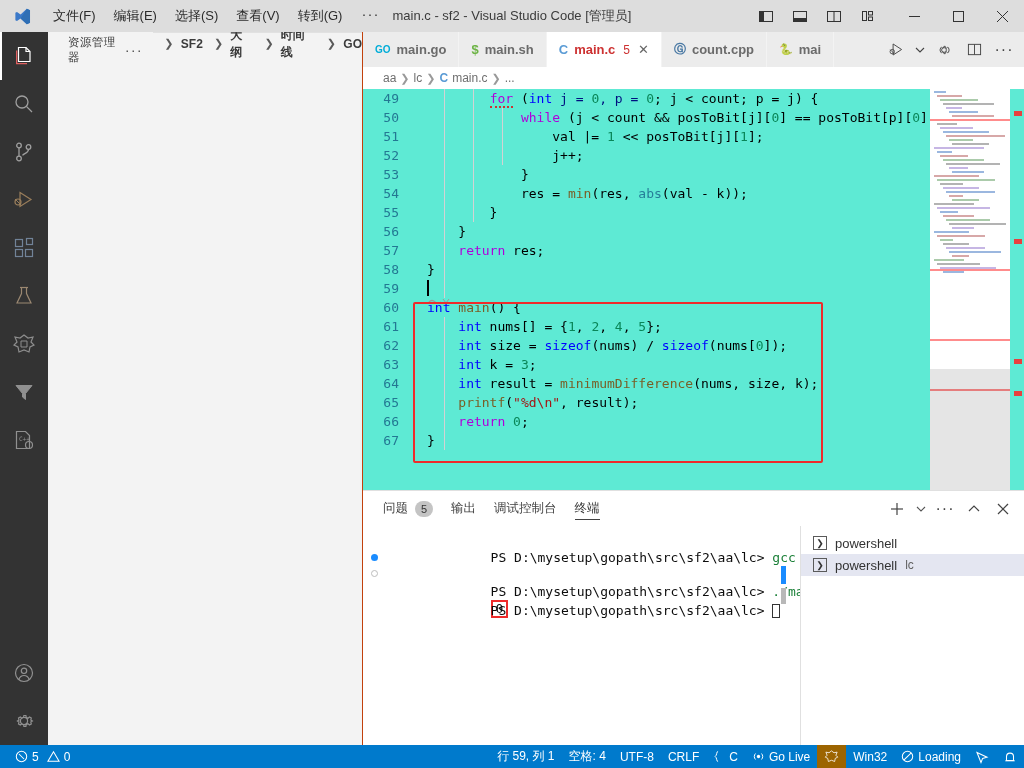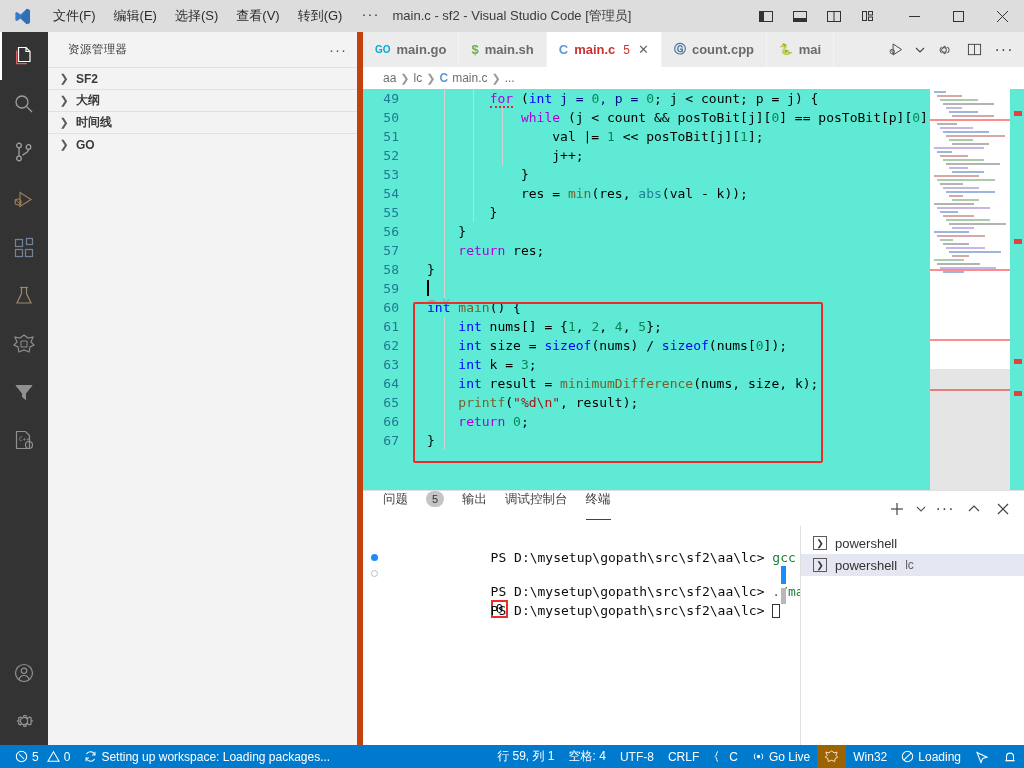--- a/index.html
+++ b/index.html
@@ -50,21 +50,21 @@
   }
   .ab-item.active { opacity: 1; background: #333; }
   .ab-item.active:before {
     content: ""; position: absolute; left: 0; top: 0; bottom: 0; width: 2px; background: #ffffff;
   }
   .ab-spacer { flex: 1 1 auto; }
 
   
   .sidebar {
     width: 315px; background: #f3f3f3; flex: 0 0 315px;
-    border-right: 6px solid #c2410c; display: flex; flex-direction: column;
+    border-right: 1px solid #c2410c; display: flex; flex-direction: row;
     color: #3b3b3b;
   }
   .sb-header {
     height: 35px; display: flex; align-items: center; justify-content: space-between;
     padding: 0 10px 0 20px; font-size: 11.5px; letter-spacing: .4px; color: #3b3b3b;
   }
   .sb-header-dots { font-size: 15px; color: #555; letter-spacing: 1px; }
   .sb-section {
     height: 22px; display: flex; align-items: center; gap: 4px;
     padding-left: 8px; font-size: 12px; font-weight: bold; color: #3b3b3b;
@@ -140,21 +140,21 @@
     position: absolute; border: 2px solid #ee2b2b; border-radius: 2px; pointer-events: none;
   }
   .caret { display:inline-block; width: 2px; height: 16px; background: #000; vertical-align: -3px; }
   .fold-widget { position: absolute; font-size: 10px; color:#999; }
 
   
   .panel { height: 255px; flex: 0 0 255px; background: #ffffff; border-top: 1px solid #e0e0e0; display: flex; flex-direction: column; }
   .panel-head { height: 35px; display: flex; align-items: center; padding-left: 20px; flex: 0 0 35px; }
   .ptab {
     font-size: 12.5px; color: #424242; margin-right: 18px; height: 35px; display: flex;
-    gap: 18px; position: relative;
+    align-items: center; gap: 7px; position: relative;
   }
   .ptab.active { color: #333; }
   .ptab.active:after {
     content: ""; position: absolute; left: 0; right: 0; bottom: 6px; height: 1px; background: #424242;
   }
   .pbadge {
     background: #c4c4c4; color: #333; border-radius: 9px; min-width: 18px; height: 16px;
     font-size: 11px; display: inline-flex; align-items: center; justify-content: center; padding: 0 5px;
   }
   .panel-actions { margin-left: auto; display: flex; align-items: center; padding-right: 8px; gap: 3px; }
@@ -620,30 +620,20 @@
           </svg>
       </span>
       <span>5</span>
       <span style="margin-left:4px">
         <svg width="13" height="13" viewBox="0 0 14 14">
             <path d="M7 2 13 12H1z" fill="none" stroke="#fff" stroke-width="1.1"></path>
           </svg>
       </span>
       <span>0</span>
     </div>
-    <div class="sbi">
-      <span>
-        <svg width="13" height="13" viewBox="0 0 14 14">
-            <path d="M11.6 5.2A5 5 0 0 0 2.6 4.4M2.4 8.8a5 5 0 0 0 9 .8" fill="none" stroke="#fff" stroke-width="1.1"></path>
-            <polyline points="11.8,2 11.8,5.3 8.6,5.3" fill="none" stroke="#fff" stroke-width="1.1"></polyline>
-            <polyline points="2.2,12 2.2,8.7 5.4,8.7" fill="none" stroke="#fff" stroke-width="1.1"></polyline>
-          </svg>
-      </span>
-      <span>Setting up workspace: Loading packages...</span>
-    </div>
     <div class="sb-right">
       <div class="sbi">行 59, 列 1</div>
       <div class="sbi">空格: 4</div>
       <div class="sbi">UTF-8</div>
       <div class="sbi">CRLF</div>
       <div class="sbi">
         <span>
           <svg width="12" height="13" viewBox="0 0 12 14">
               <path d="M5 1.5C3 1.5 4 6 1.8 7 4 8 3 12.5 5 12.5" fill="none" stroke="#fff" stroke-width="1.05"></path>
             </svg>

